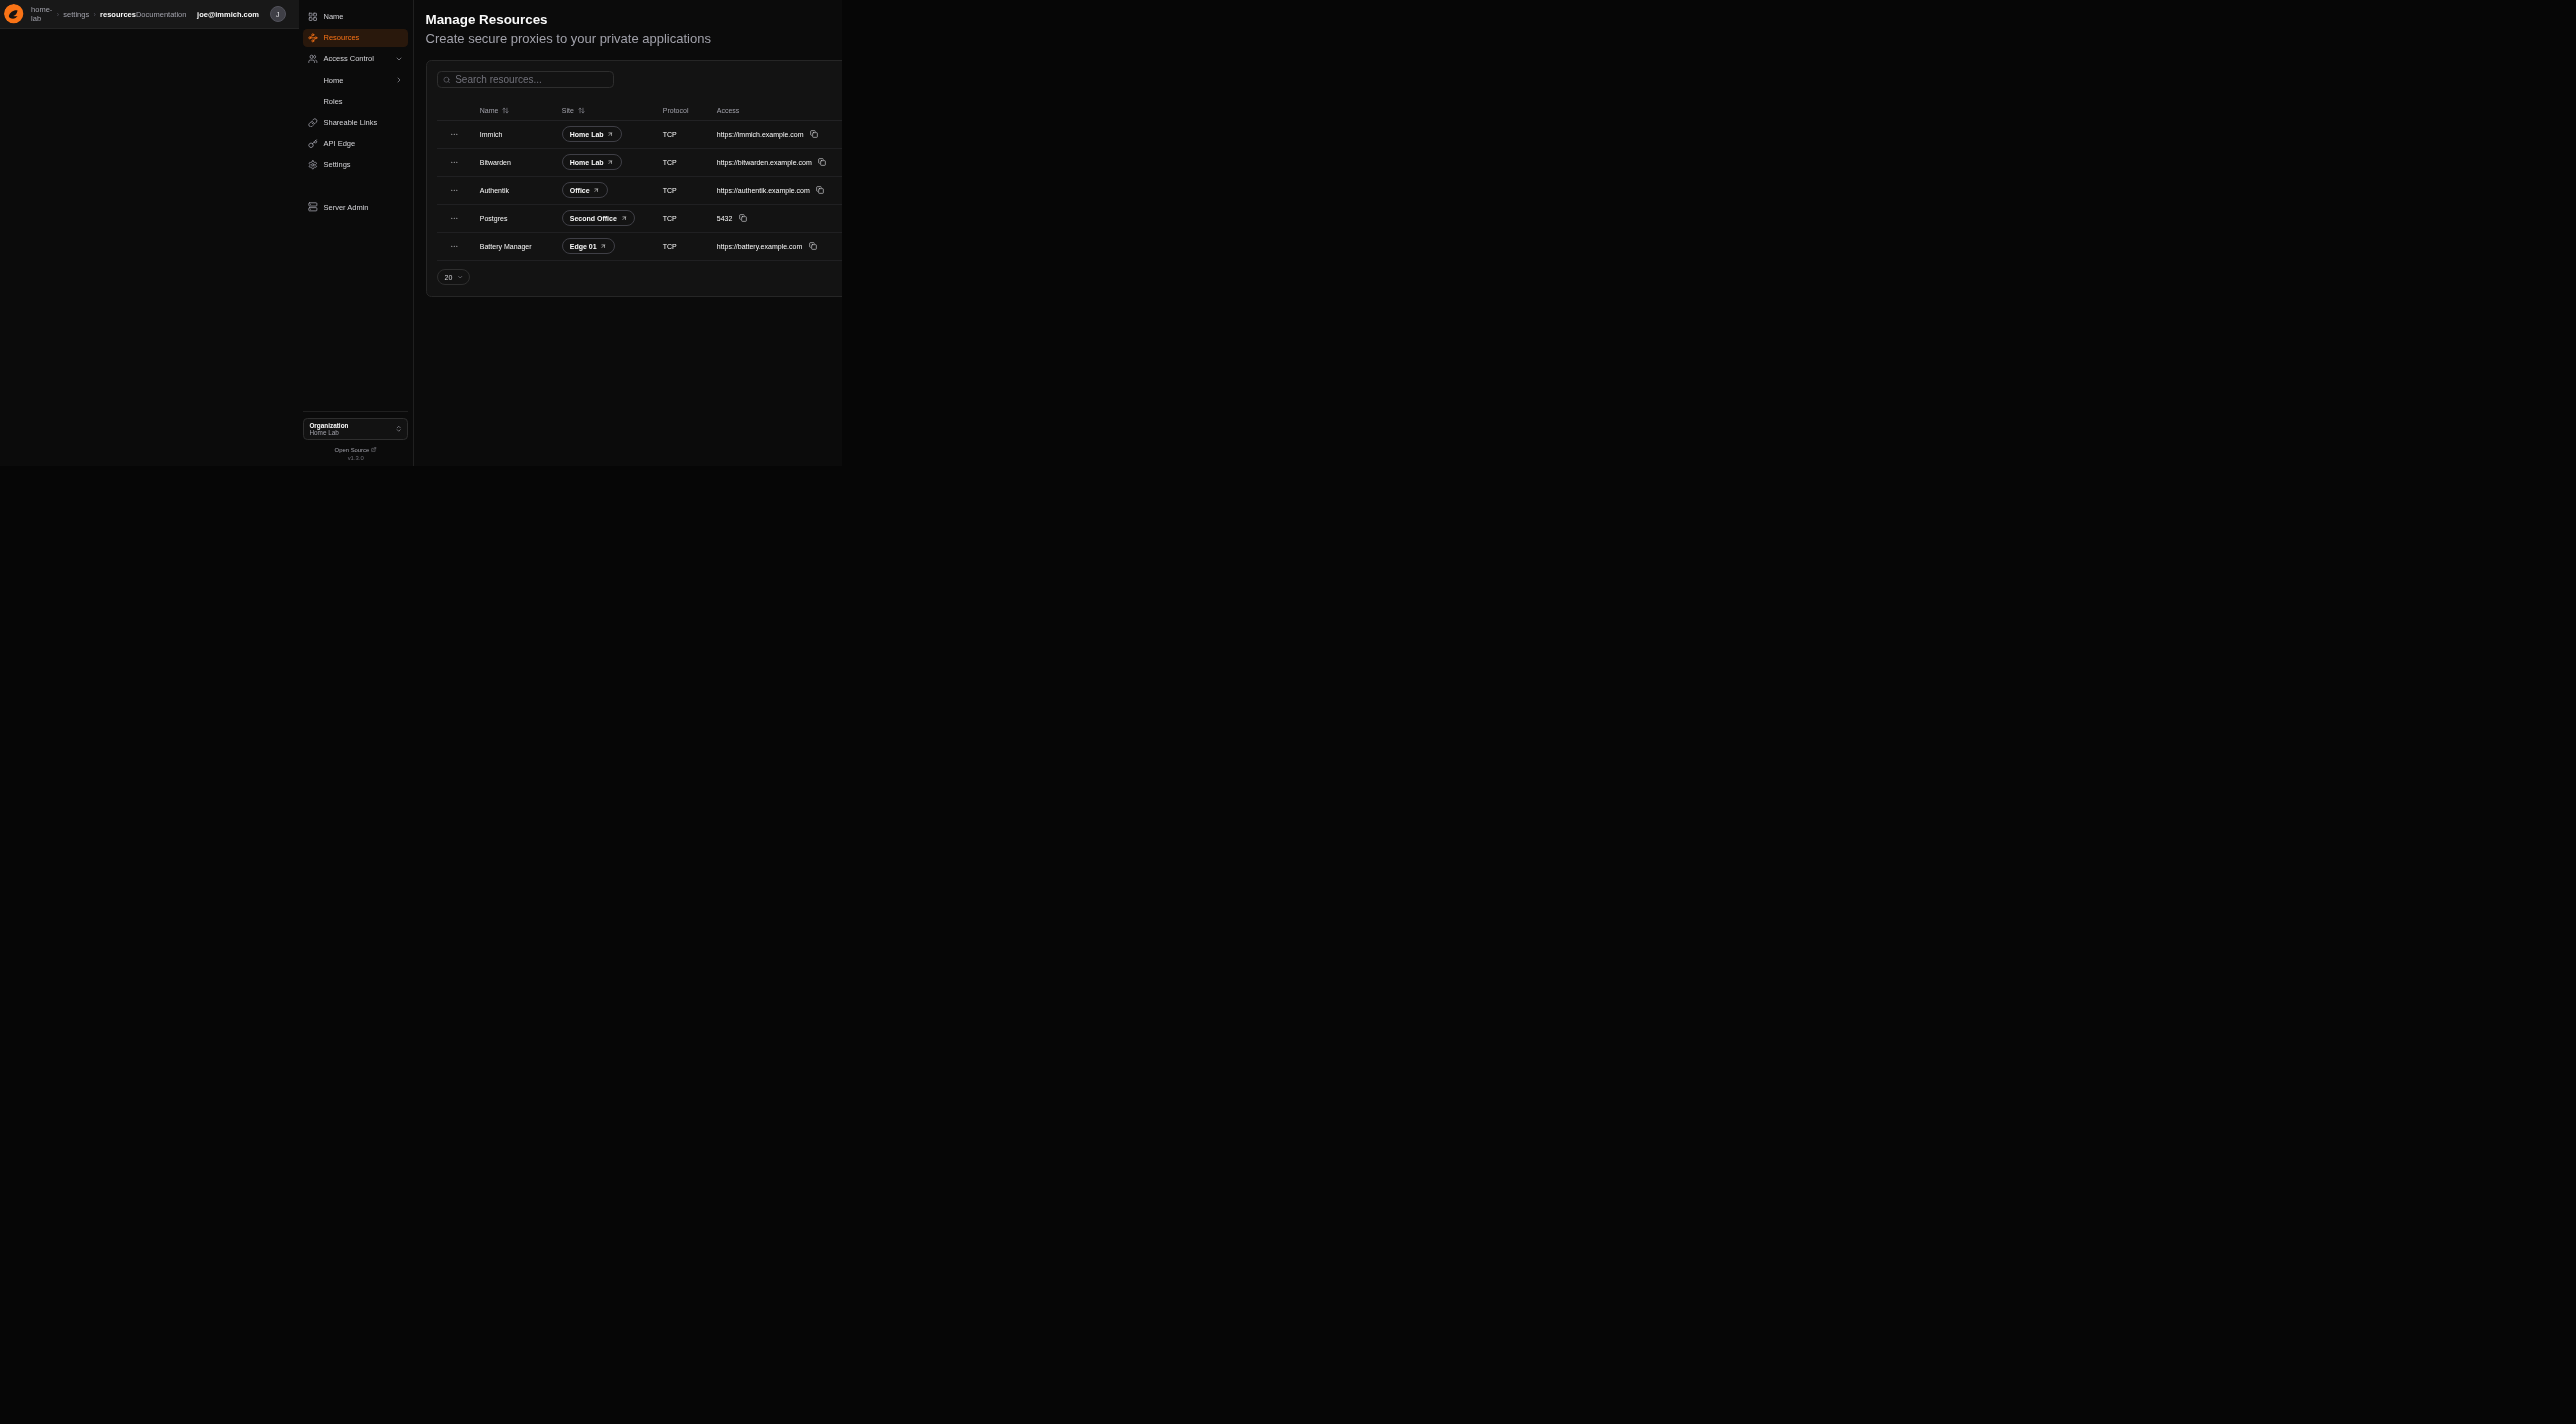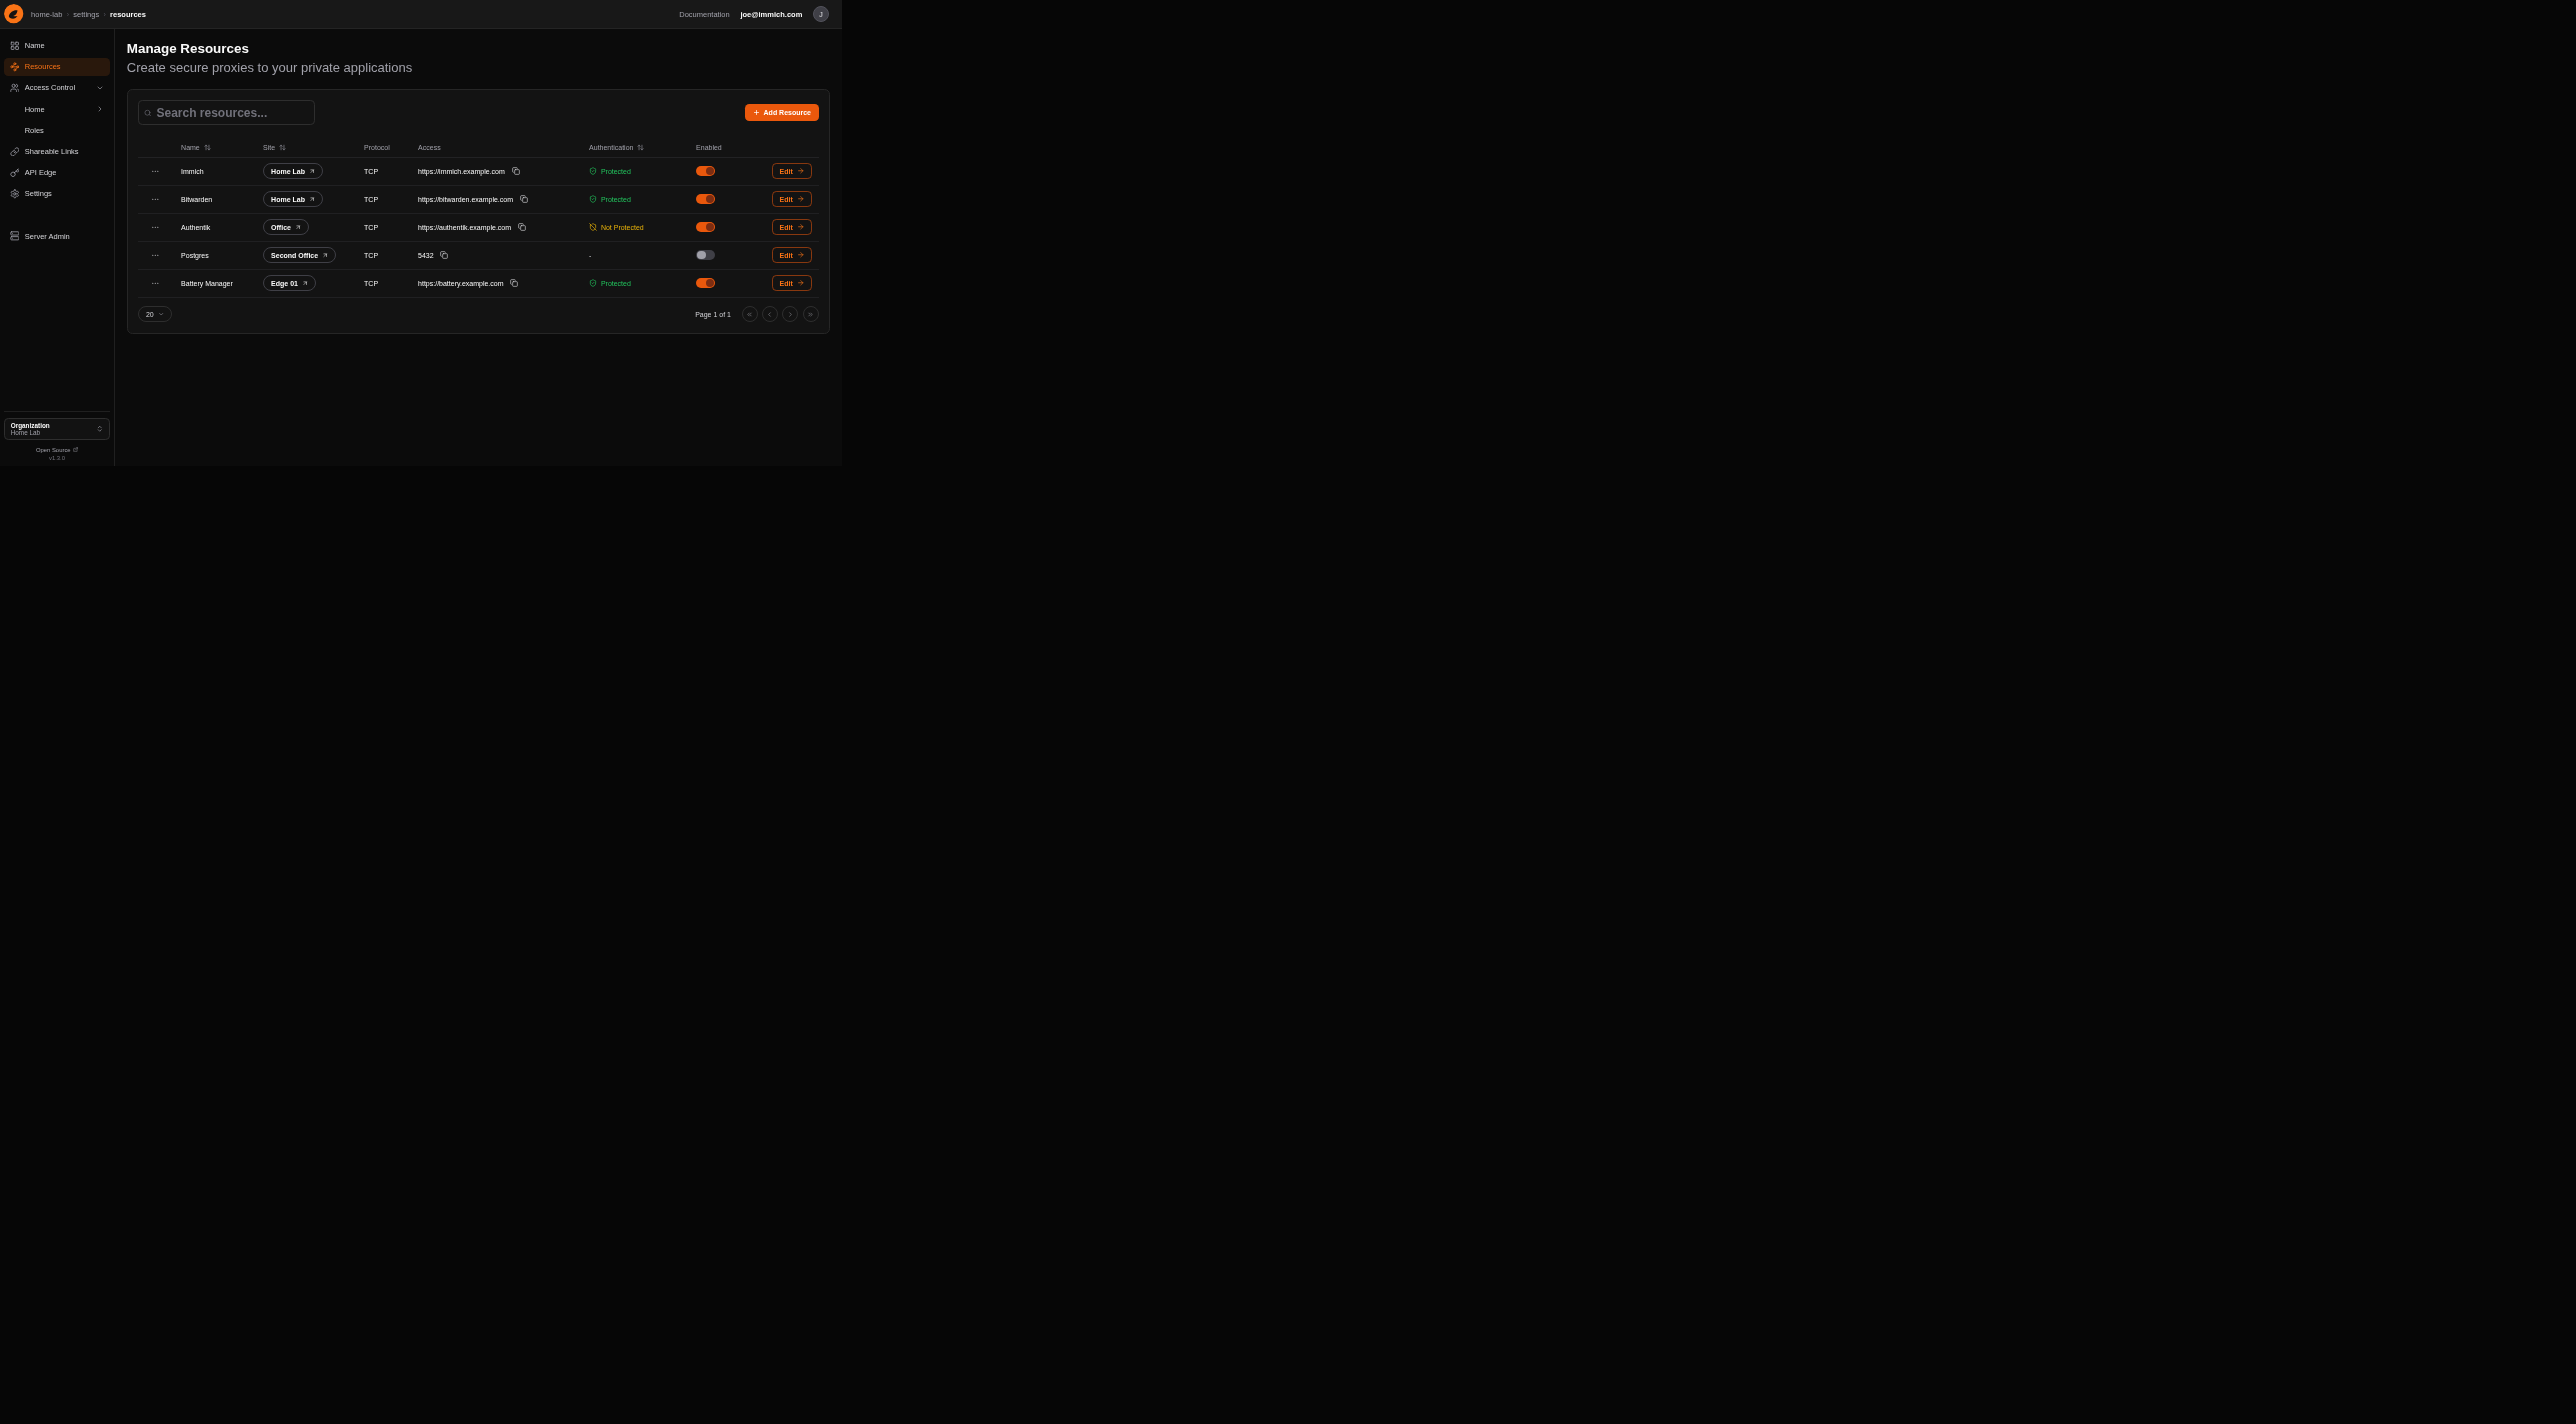--- a/index.html
+++ b/index.html
@@ -1,20 +1,20 @@
 <!DOCTYPE html>
 <html style="font-size:8.6px"><head>
 <meta charset="utf-8">
 <style>
   * { box-sizing: border-box; margin: 0; padding: 0; }
   html,body { background:#060606; }
   body { font-family: "Liberation Sans", sans-serif; }
   button, input { font-family: inherit; }
 
-  .app { width:842px; height:466px; background:#0b0b0b; color:#fafafa; display:flex; flex-direction:column; overflow:hidden; }
+  .app { width:842px; height:466px; background:#0b0b0b; color:#fafafa; display:flex; overflow:hidden; }
 
   
   .topbar { height:29px; flex:0 0 29px; background:#181818; border-bottom:0.5px solid #242424; display:flex; align-items:center; padding:0 13px 0 4.3px; }
   .logo { width:19.3px; height:19.3px; border-radius:50%; overflow:hidden; flex:0 0 19.3px; cursor:pointer; margin-right:7.5px; }
   .breadcrumb { display:flex; align-items:center; gap:4.3px; font-size:7.5px; }
   .crumb { color:#a1a1aa; cursor:pointer; }
   .crumb.current { color:#fafafa; font-weight:700; }
   .crumb-sep { color:#52525b; font-size:7px; }
   .topbar-spacer { flex:1; }
   .topbar-right { display:flex; align-items:center; gap:10.7px; }
@@ -47,21 +47,21 @@
 
   
   .main { flex:1; padding:11.8px 11.8px 0; min-width:0; }
   .page-title { font-size:13.4px; font-weight:700; color:#fafafa; }
   .page-subtitle { font-size:13px; color:#a1a1aa; margin-top:3.8px; }
 
   .card { margin-top:14px; background:#131313; border:0.5px solid #262626; border-radius:5.4px; padding:10.7px; }
   .card-toolbar { display:flex; align-items:center; justify-content:space-between; }
   .search-wrap { position:relative; }
   .search-icon { position:absolute; left:5.4px; top:50%; transform:translateY(-50%); width:7.5px; height:7.5px; color:#71717a; display:flex; }
-  .search-input { width:177px; height:25px; background:transparent; border:0.5px solid #2e2e2e; border-radius:4.3px; color:#e4e4e7; font-size:12px; padding:0 5.4px 0 17px; outline:none;font-weight:bold; }
+  .search-input { width:177px; height:17px; background:transparent; border:0.5px solid #2e2e2e; border-radius:4.3px; color:#e4e4e7; font-size:10px; padding:0 5.4px 0 17px; outline:none; }
   .search-input::placeholder { color:#71717a; }
   .btn-primary { height:16.6px; background:#ea580c; color:#ffffff; border:none; border-radius:4.3px; padding:0 7.5px; font-size:7px; font-weight:700; display:flex; align-items:center; gap:3.8px; cursor:pointer; }
   .btn-primary .s-icon { width:7px; height:7px; display:flex; }
 
   
   .table { margin-top:13px; }
   .t-head, .t-row { display:grid; grid-template-columns:34px 82px 101px 54px 171px 107px 73px 1fr; align-items:center; }
   .t-head { height:19.3px; border-bottom:0.5px solid #222224; }
   .th { font-size:7px; color:#a1a1aa; padding:0 8.6px; display:flex; align-items:center; gap:3.8px; }
   .th.sortable { cursor:pointer; }

